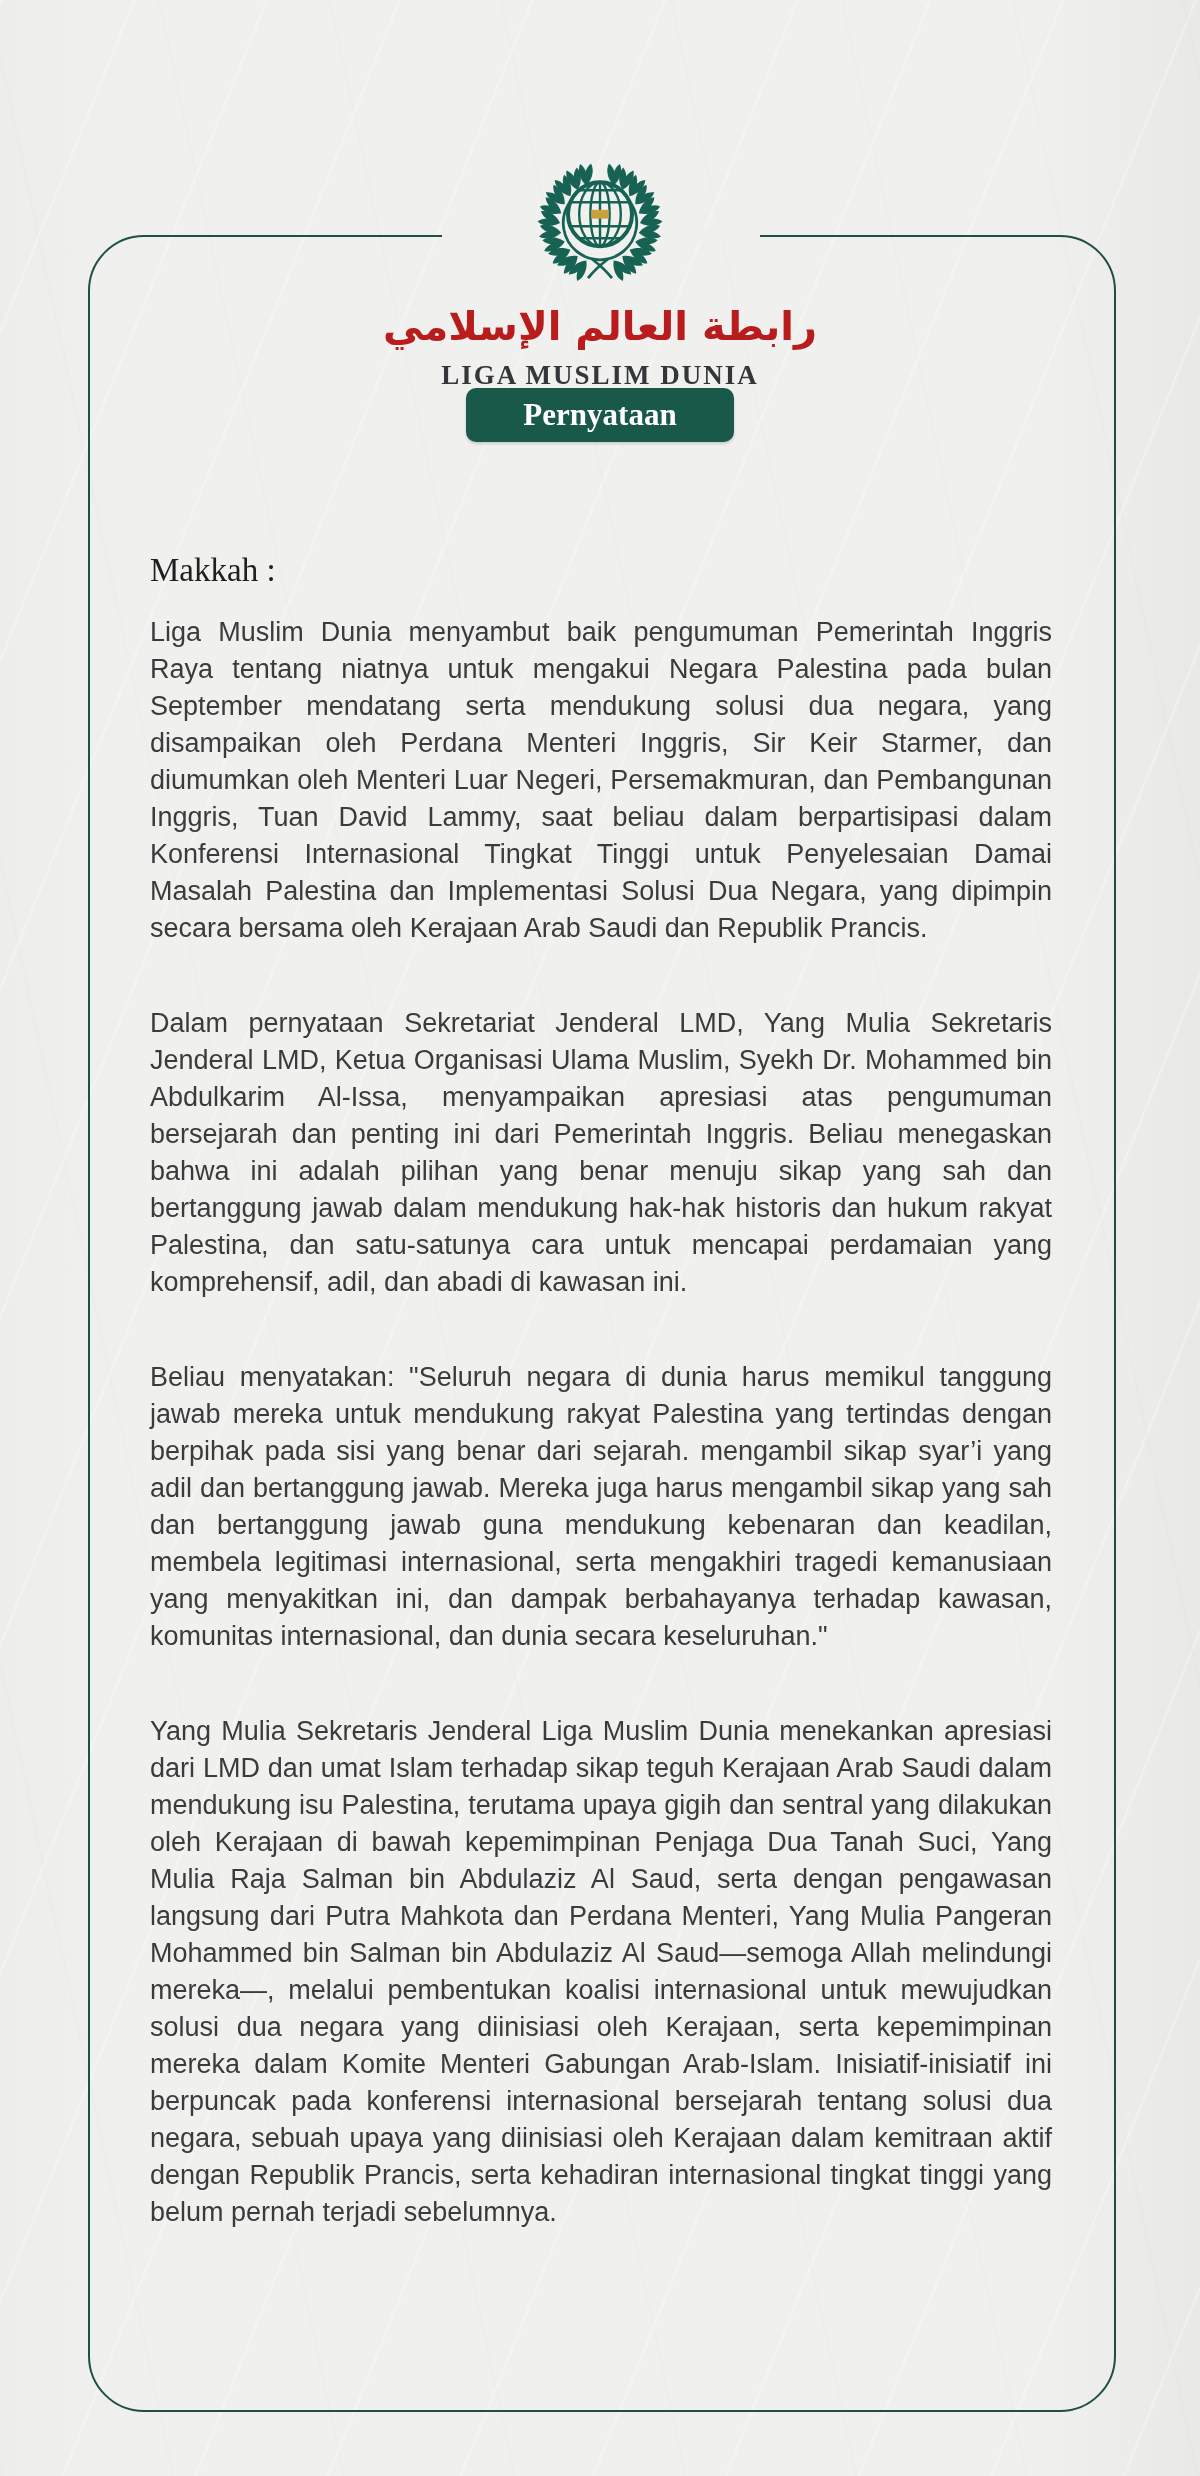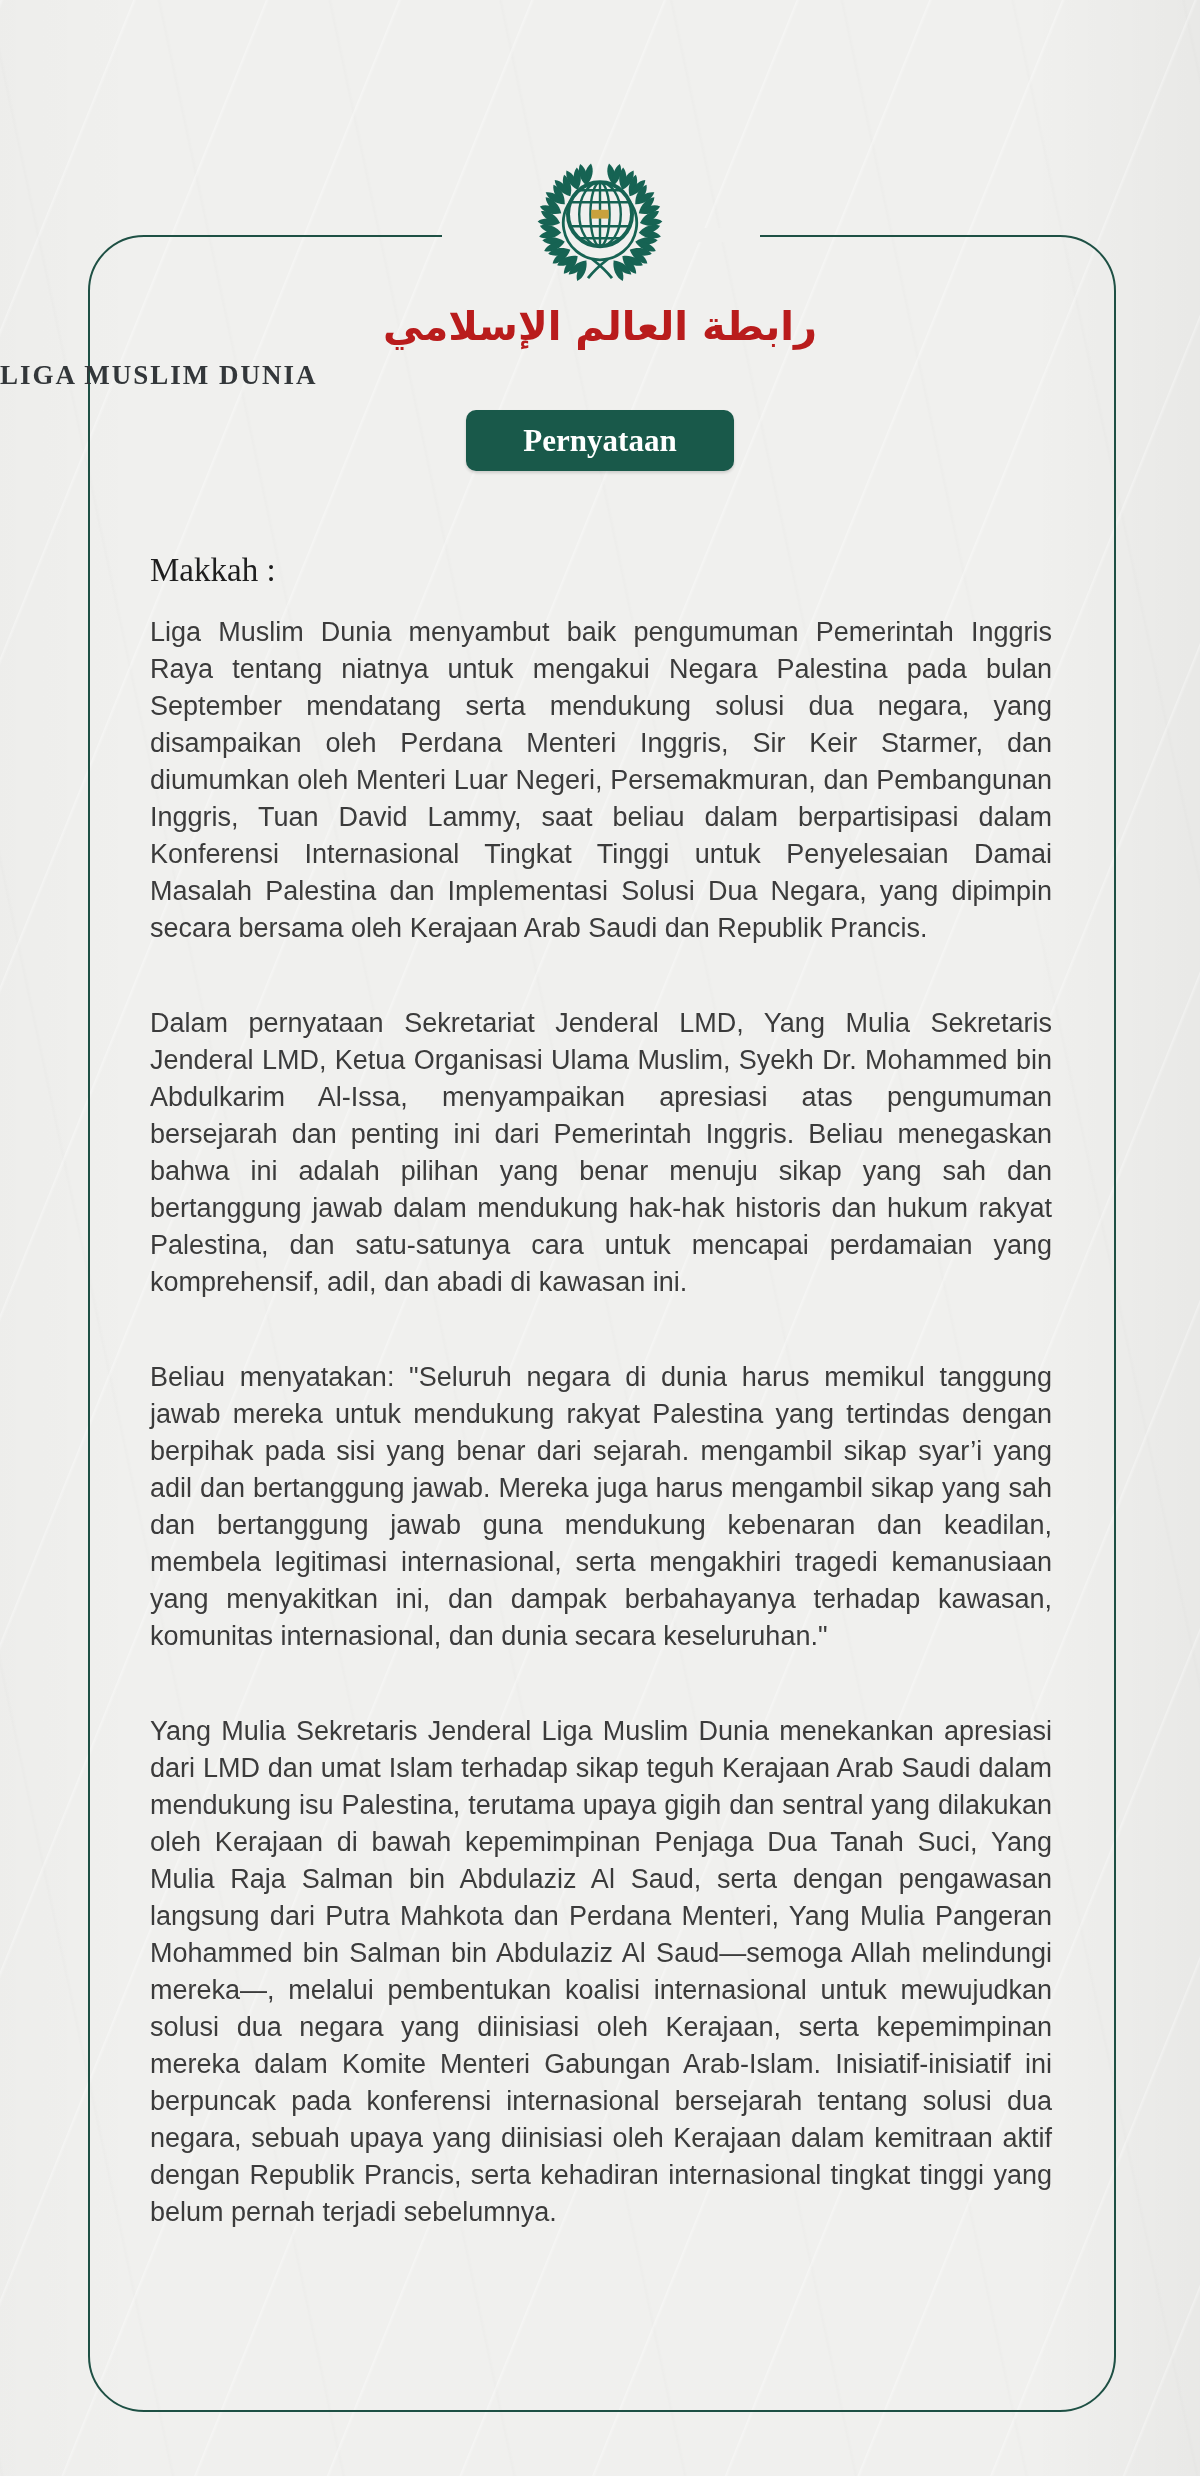--- a/index.html
+++ b/index.html
@@ -40,27 +40,28 @@
   }
   .arabic-title{
     position:absolute;z-index:3;left:0;top:294px;width:1200px;
     text-align:center;direction:rtl;
     font-family:"DejaVu Sans",sans-serif;
     font-weight:bold;font-size:40px;line-height:64px;
     color:#b91c1c;
   }
   .org-name{
     position:absolute;z-index:3;left:0;top:360px;width:1200px;
+    text-align:center;
     font-family:"Liberation Serif",serif;
     font-weight:bold;font-size:27px;line-height:30px;
     letter-spacing:2px;color:#33373a;
   }
   .statement-badge{
     position:absolute;z-index:3;
-    left:466px;top:410px;width:268px;height:61px;
+    left:466px;top:388px;width:268px;height:54px;
     background:#19594a;border-radius:10px;
     display:flex;align-items:center;justify-content:center;
     box-shadow:0 2px 3px rgba(0,0,0,0.15);
   }
   .statement-badge span{
     font-family:"Liberation Serif",serif;
     font-weight:bold;font-size:31px;color:#ffffff;
   }
   .statement-body{
     position:absolute;z-index:2;

